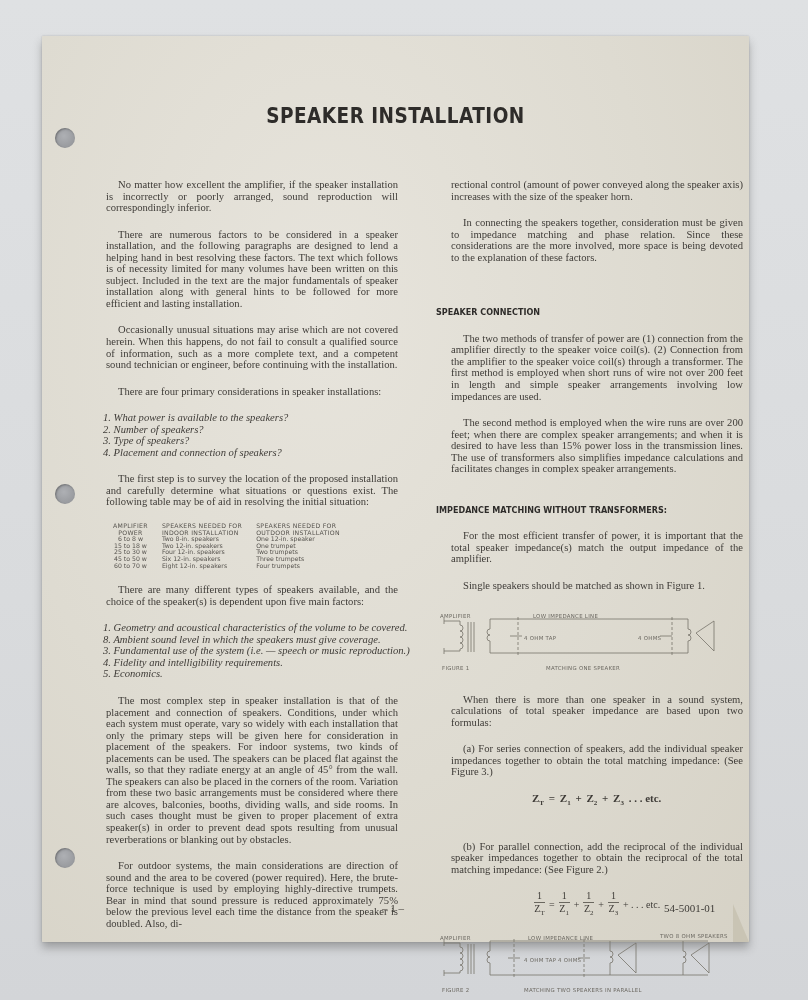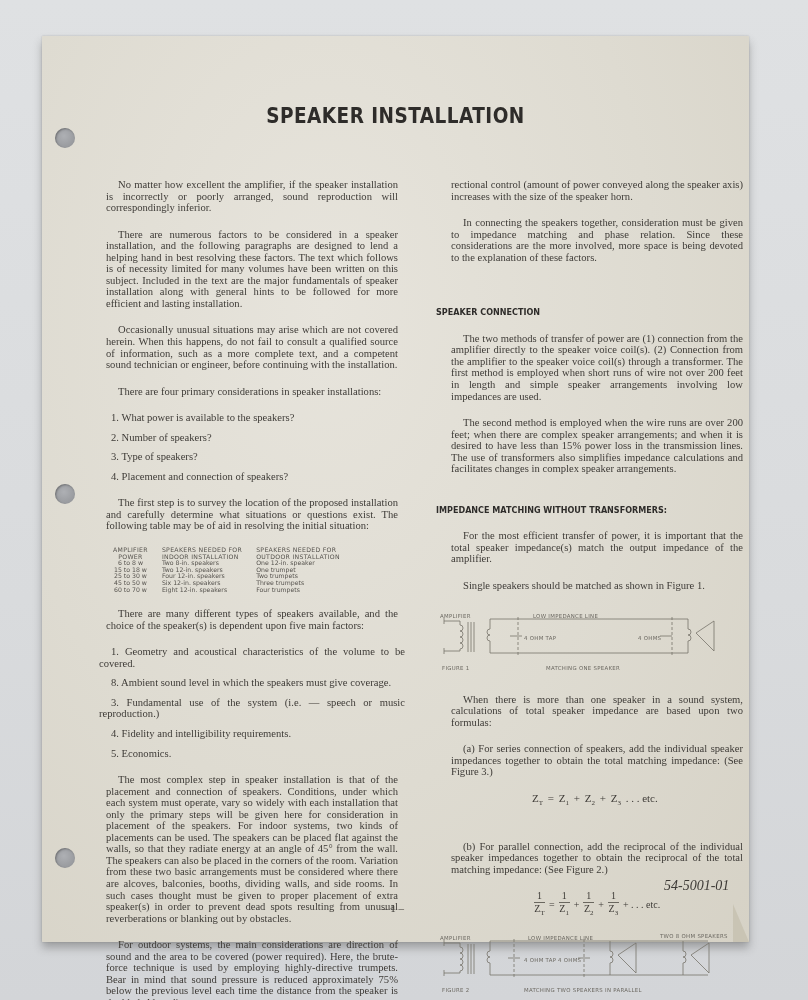--- a/index.html
+++ b/index.html
@@ -29,54 +29,54 @@
     letter-spacing:0.5px; color:#2e2c2a; transform: scaleX(0.88);
   }
   .col {
     position:absolute; top:128px; width:322px; color:#3e3b37;
     font-size:10.6px; line-height:11.55px; text-align:justify;
   }
   .col.left { left:49px; }
   .col.right { left:394px; }
   .col p { margin:15px; text-indent:12px; }
   .col p.noindent { text-indent:0; }
-  .col .item { margin:8px; padding-left:12px; text-indent:0; }
+  .col .item { margin:0; padding-left:12px; text-indent:0;font-style:italic; }
   .col .item.wrap { padding-left:0; text-indent:12px; }
   .heading {
     font-family:"DejaVu Sans", sans-serif; font-weight:bold; font-size:9.4px;
     color:#2e2c2a; margin:0; transform-origin:left; transform:scaleX(0.86);
     white-space:nowrap;
   }
   table.power {
     font-family:"DejaVu Sans", sans-serif; font-size:6.2px; line-height:6.6px;
     color:#56534e; border-collapse:collapse; margin:8px 0 14px 22px;
   }
   table.power th { font-weight:normal; text-align:left; padding:0 14px 0 0; letter-spacing:0.3px; }
   table.power th.c { text-align:center; }
   table.power td { padding:0 14px 0 0; }
   table.power td.c { text-align:center; }
   .figure { position:relative; width:306px; margin:6px 0 0 2px; }
   .figure svg { display:block; }
   .figcap {
     font-family:"DejaVu Sans", sans-serif; font-size:5.4px; color:#6c6962;
     position:absolute; white-space:nowrap; letter-spacing:0.3px;
   }
-  .formula { font-size:11px; margin:6px 0 6px 96px; color:#3e3b37; }
+  .formula { font-size:11px; margin:6px 0 6px 96px; color:#3e3b37;font-weight:bold; }
   .formula sub { font-size:7px; }
   .frac-row { display:flex; align-items:center; margin:6px 0 0 96px; font-size:10px; color:#3e3b37; }
   .frac { display:inline-flex; flex-direction:column; align-items:center; margin:0 2px; }
   .frac .num { border-bottom:1px solid #6a675f; padding:0 3px; line-height:12px; }
   .frac .den { line-height:12px; }
   .frac .den sub { font-size:7px; }
   .op { margin:0 2px; }
   .footer-page {
     position:absolute; left:340px; top:866px; font-size:11px; color:#3e3b37;
   }
   .footer-code {
-    position:absolute; left:622px; top:842px; font-size:14px; color:#3e3b37;font-style:italic;
+    position:absolute; left:622px; top:866px; font-size:11px; color:#3e3b37;
   }
 </style>
 </head>
 <body>
 
 <div class="page">
   <div class="hole" style="left:13px; top:92px;"></div>
   <div class="hole" style="left:13px; top:448px;"></div>
   <div class="hole" style="left:13px; top:812px;"></div>
 

